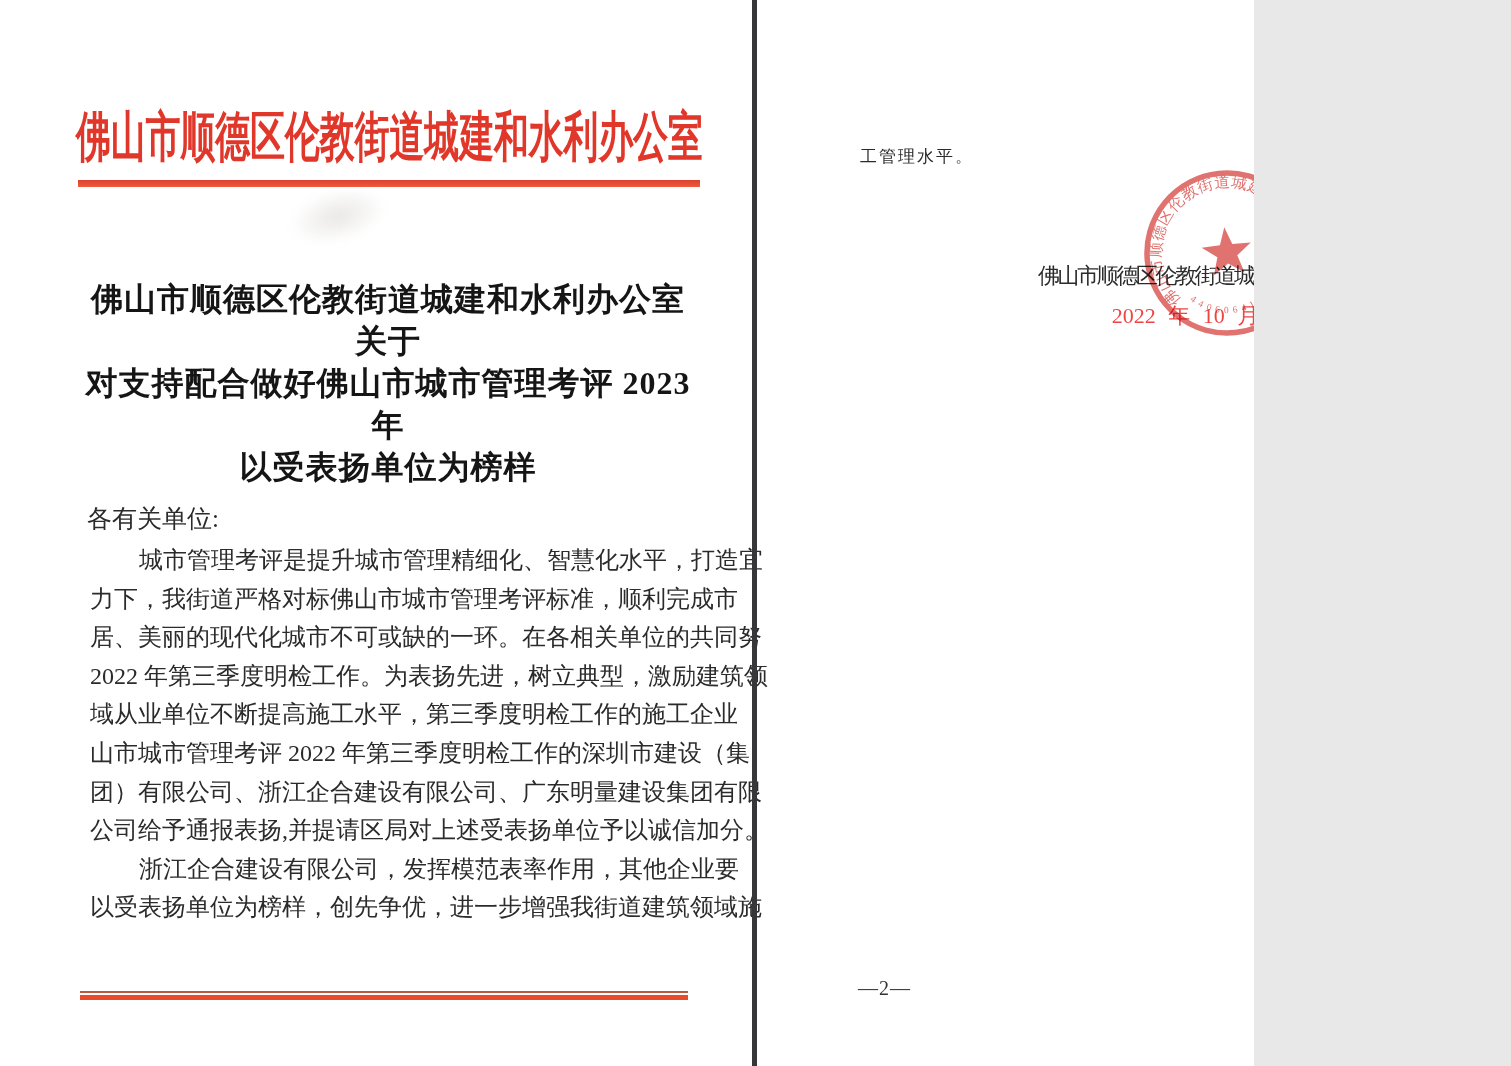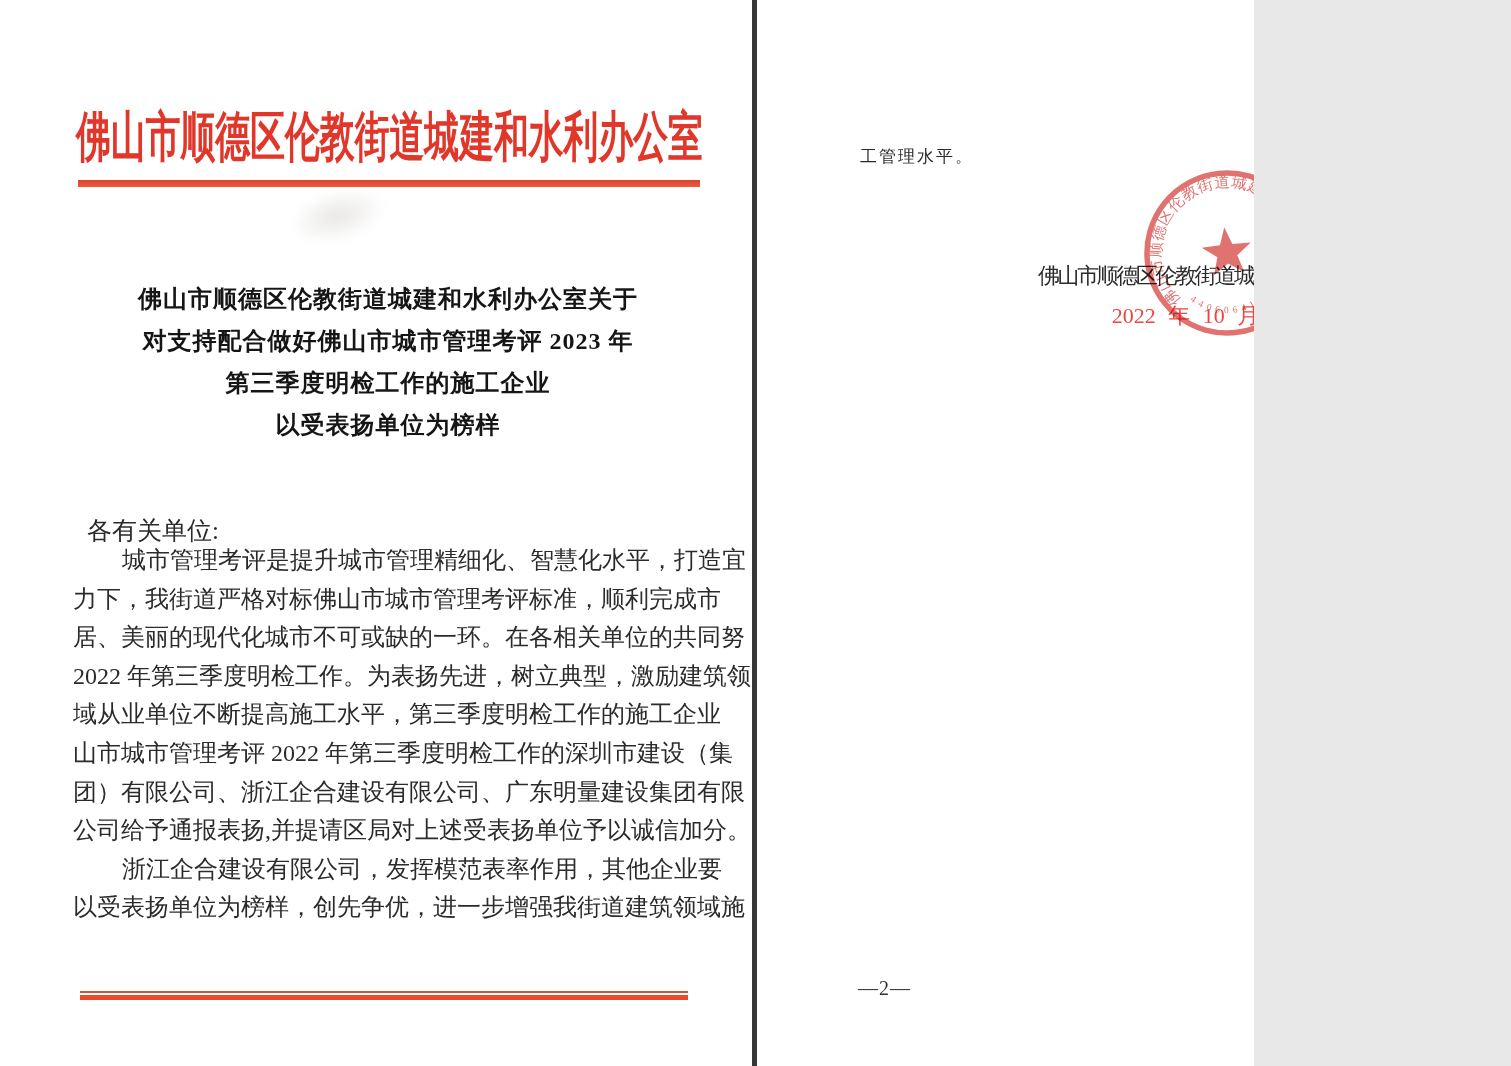--- a/index.html
+++ b/index.html
@@ -27,28 +27,28 @@
     background:linear-gradient(#d7432e,#f25a3c);
   }
   .smudge {
     position:absolute; left:288px; top:190px; width:100px; height:52px;
     background:radial-gradient(ellipse at center, rgba(175,170,162,0.28), rgba(175,170,162,0) 70%);
     filter:blur(4px); transform:rotate(-14deg);
   }
   .doc-title {
     position:absolute; left:82px; top:278px; width:612px;
     text-align:center; font-weight:bold; color:#151515;
-    font-size:24px; line-height:42px; letter-spacing:1px;
+    font-size:32px; line-height:42px; letter-spacing:1px;
   }
   .salutation {
     position:absolute; left:87px; top:502px;
-    font-size:25px; color:#2b2b2b;margin-top:12px;
+    font-size:25px; color:#2b2b2b;
   }
   .body-text {
-    position:absolute; left:73px; top:541px; width:604px;
+    position:absolute; left:90px; top:541px; width:604px;
     font-size:24px; line-height:38.6px; color:#2b2b2b;
   }
   .body-text .line {
     text-align:justify; text-align-last:justify; white-space:nowrap;
   }
   .body-text .line.indent { padding-left:49px; }
   .bottom-rule {
     position:absolute; left:80px; top:991px; width:608px;
   }
   .bottom-rule .thin { height:2px; background:#bb5a40; }
@@ -88,21 +88,20 @@
 <div class="canvas">
 
   <div>
     <div class="smudge"></div>
     <div class="letterhead">佛山市顺德区伦教街道城建和水利办公室</div>
     <div class="letterhead-rule"></div>
 
     <div class="doc-title">
       <div>佛山市顺德区伦教街道城建和水利办公室关于</div>
       <div>对支持配合做好佛山市城市管理考评 2023 年</div>
-      <div>第三季度明检工作的施工企业</div>
       <div>以受表扬单位为榜样</div>
     </div>
 
     <div class="salutation">各有关单位:</div>
 
     <div class="body-text">
       <div class="line indent">城市管理考评是提升城市管理精细化、智慧化水平，打造宜</div>
       <div class="line">力下，我街道严格对标佛山市城市管理考评标准，顺利完成市</div>
       <div class="line">居、美丽的现代化城市不可或缺的一环。在各相关单位的共同努</div>
       <div class="line">2022 年第三季度明检工作。为表扬先进，树立典型，激励建筑领</div>

